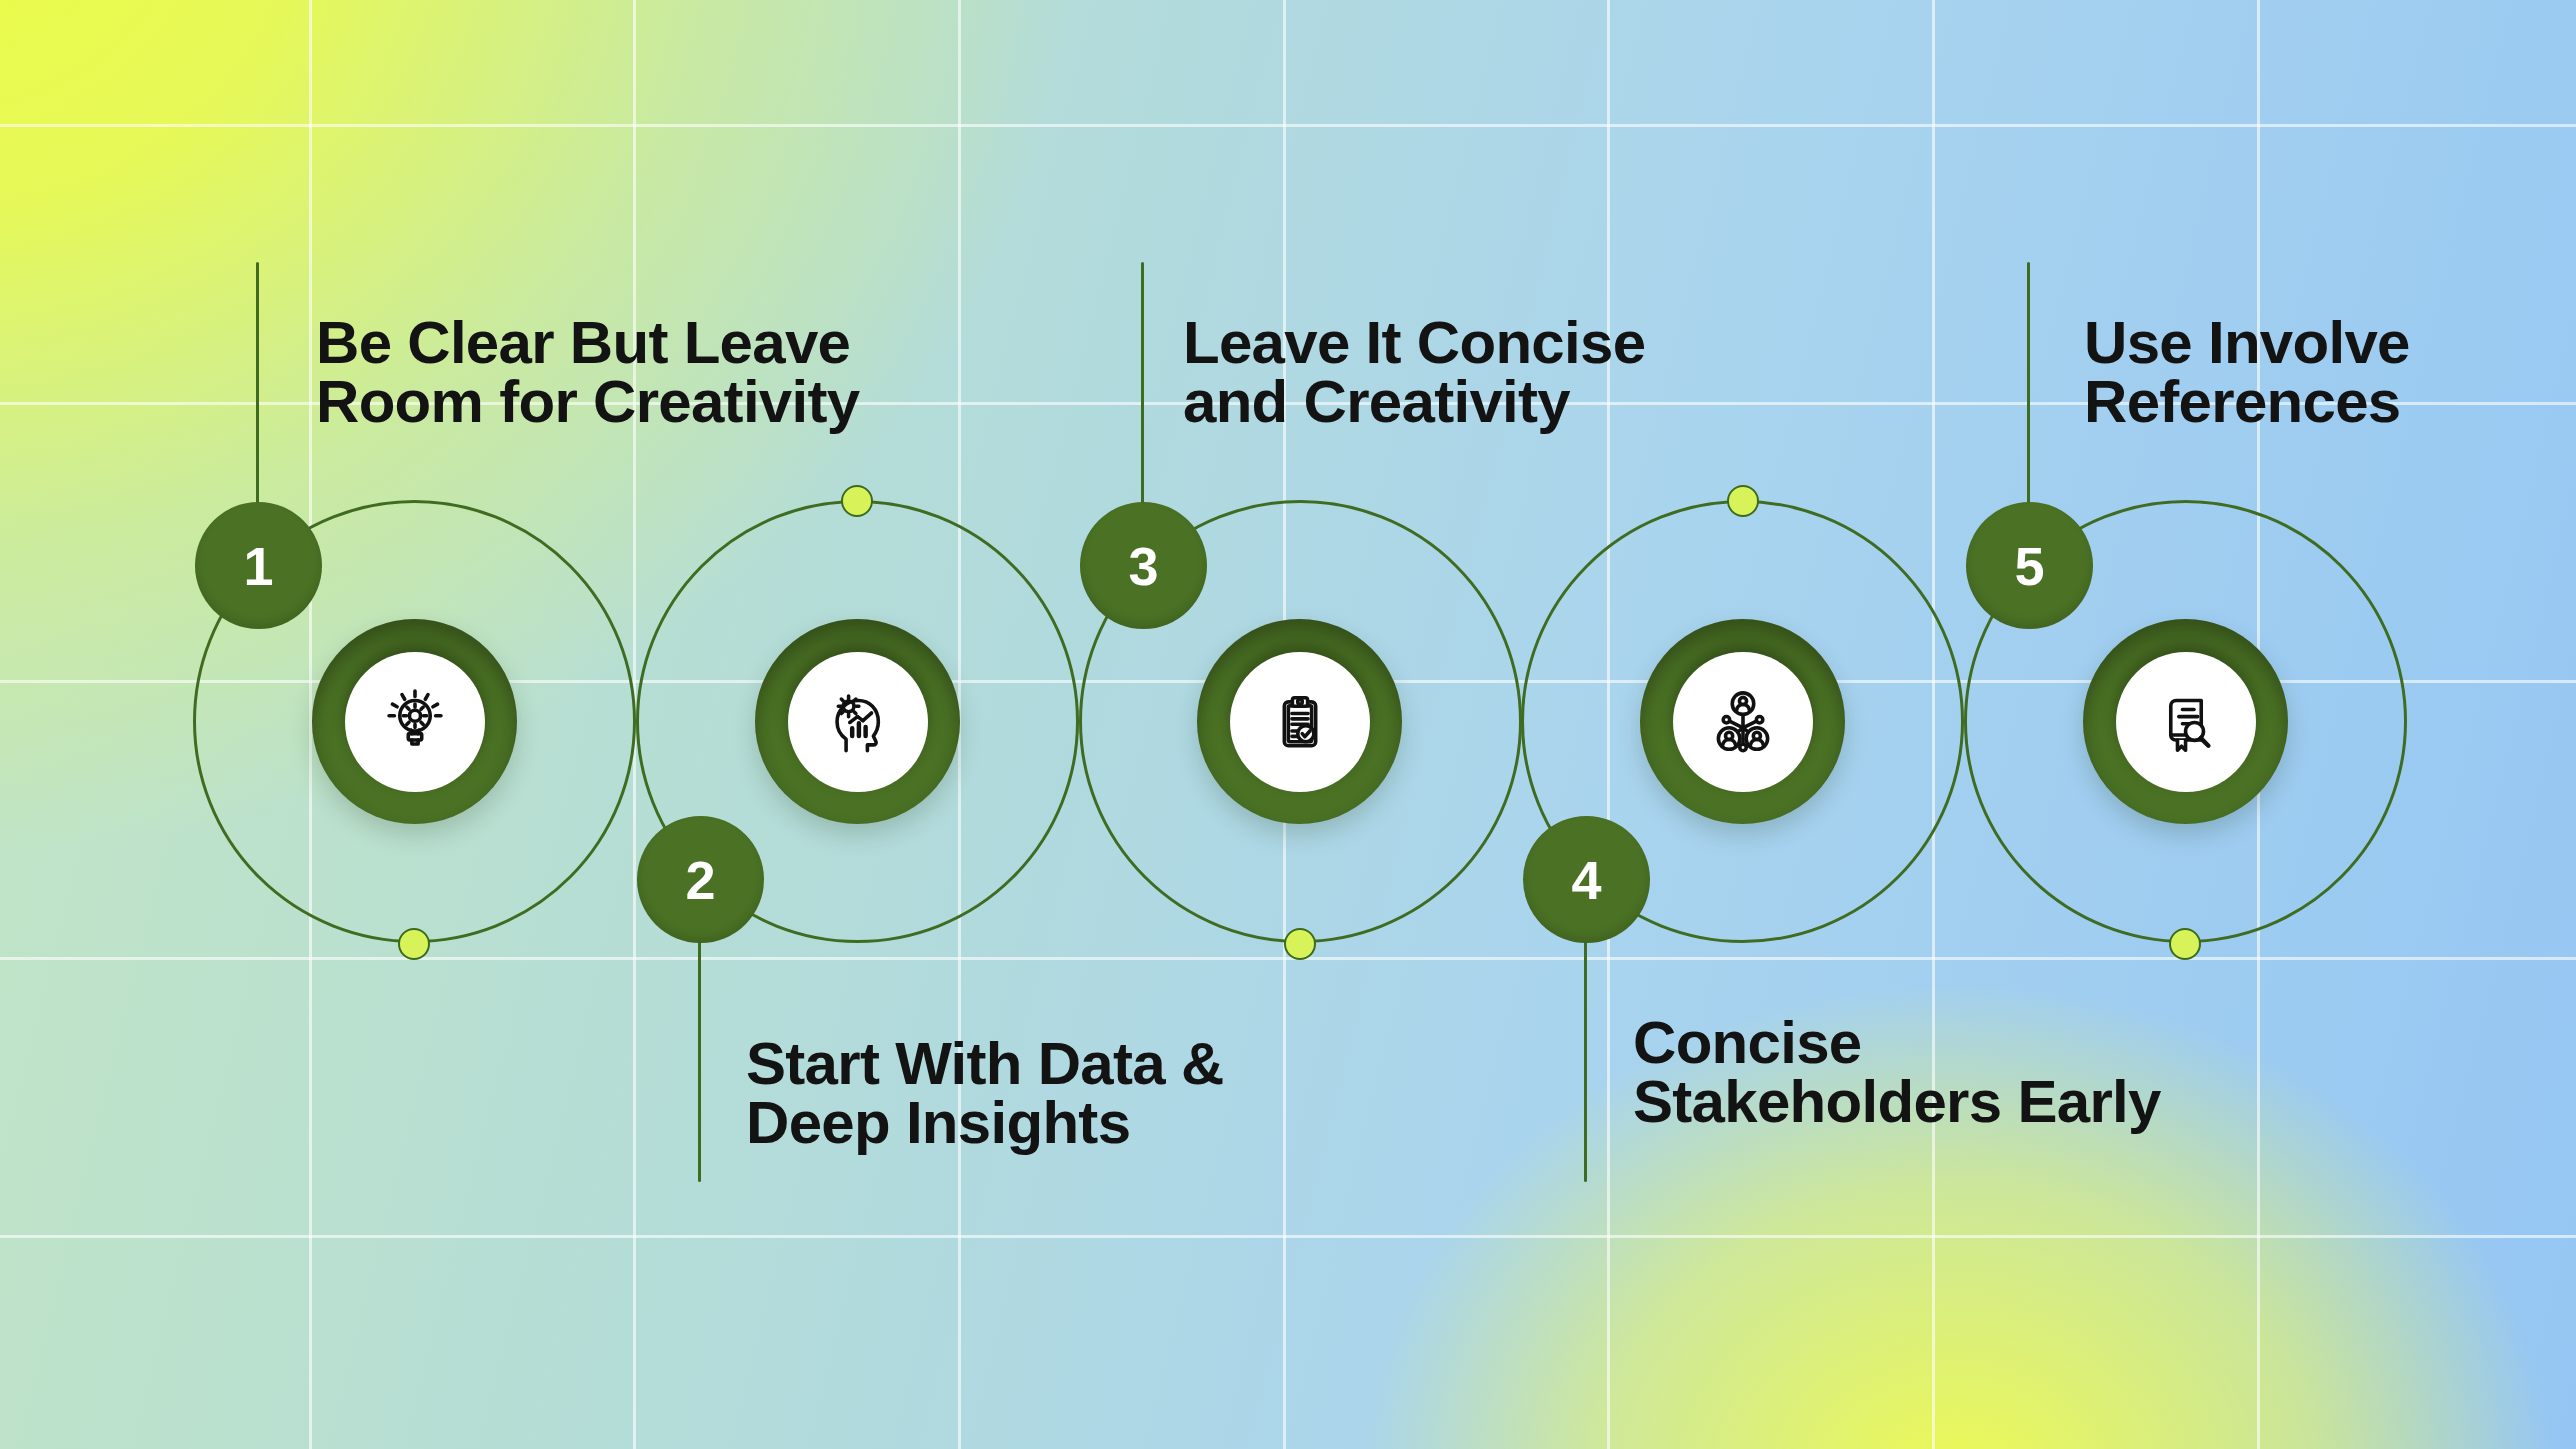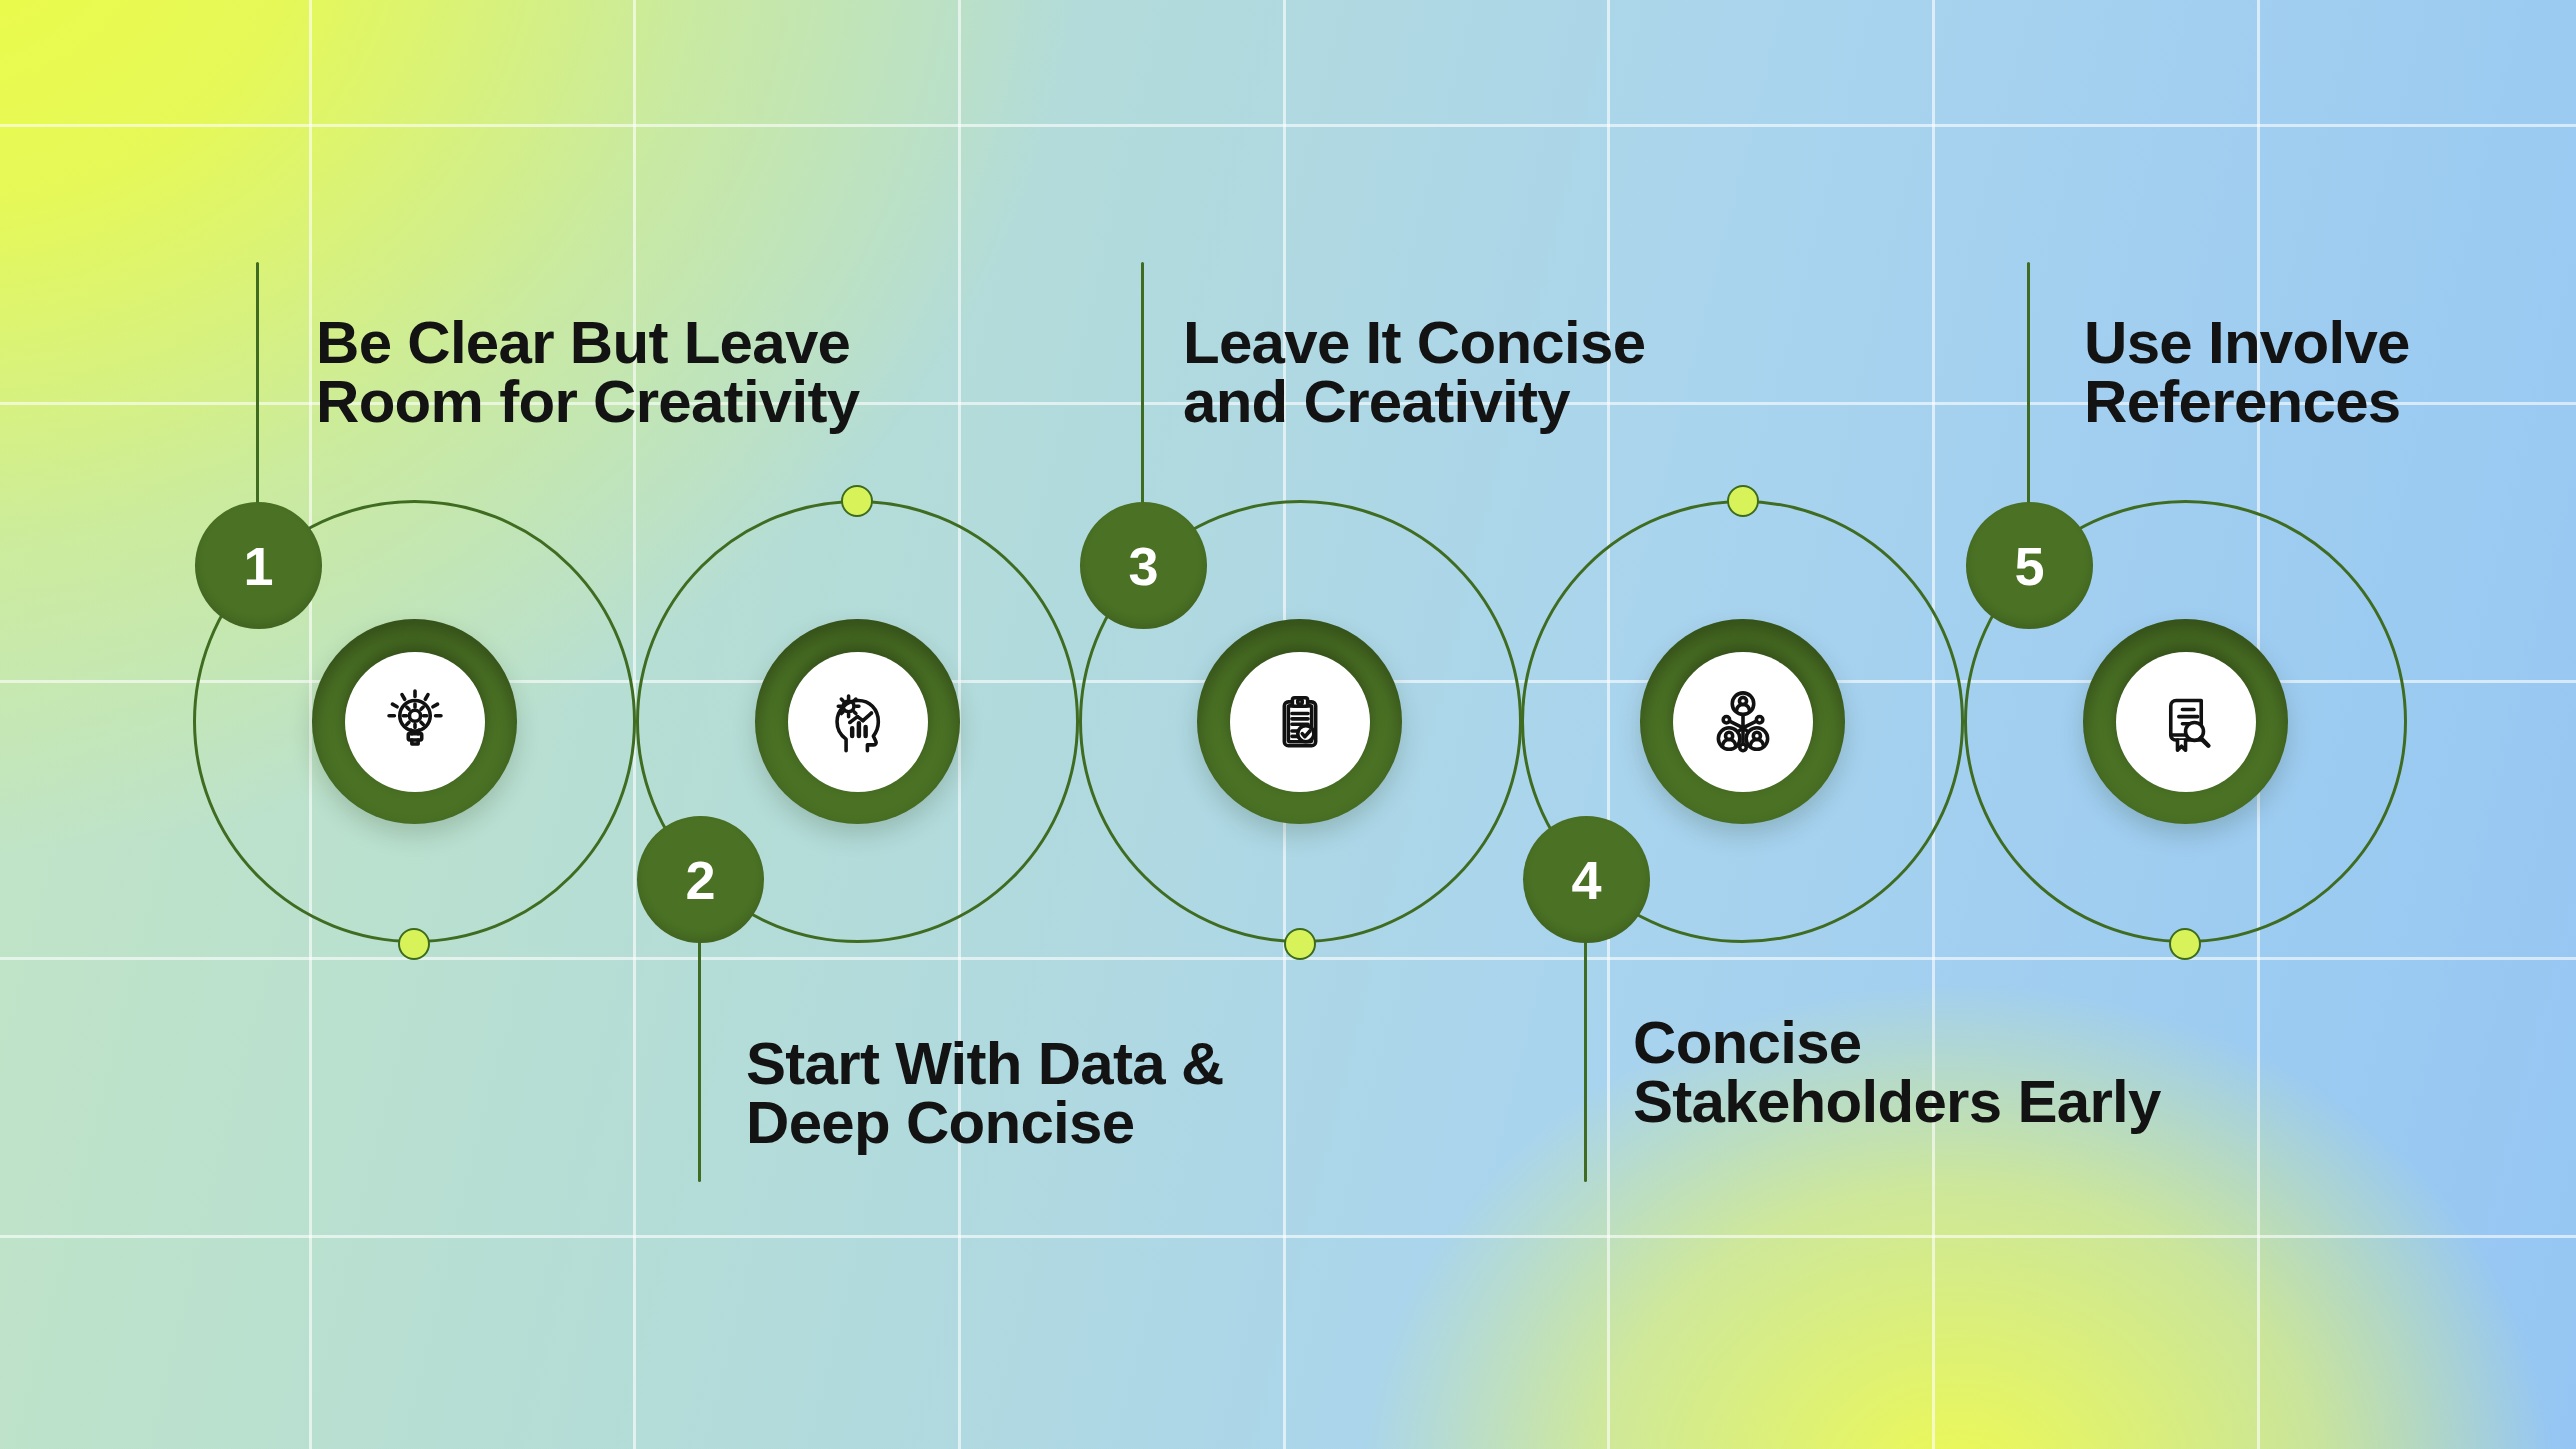--- a/index.html
+++ b/index.html
@@ -118,21 +118,21 @@
           <circle cx="53.5" cy="46.5" r="2" fill="#111111" stroke="none"></circle>
           <circle cx="63" cy="38" r="2" fill="#111111" stroke="none"></circle>
         </svg>
       </div>
     </div>
     <div class="badge" style="left:637px;top:816px">
       <span>2</span>
     </div>
     <div class="label" style="left:746px;top:1034px">
       <div>Start With Data &amp;</div>
-      <div>Deep Concise</div>
+      <div>Deep Insights</div>
     </div>
   </div>
 
   <div class="step">
     <div class="stem" style="left:1141px;top:262px;height:307px"></div>
     <div class="ring" style="left:1079px;top:500px"></div>
     <div class="dot" style="left:1284px;top:928px"></div>
     <div class="donut" style="left:1197px;top:619px">
       <div class="inner">
         <svg class="icon" viewBox="0 0 96 96" fill="none" stroke="#111111" stroke-width="4" stroke-linecap="round" stroke-linejoin="round">

